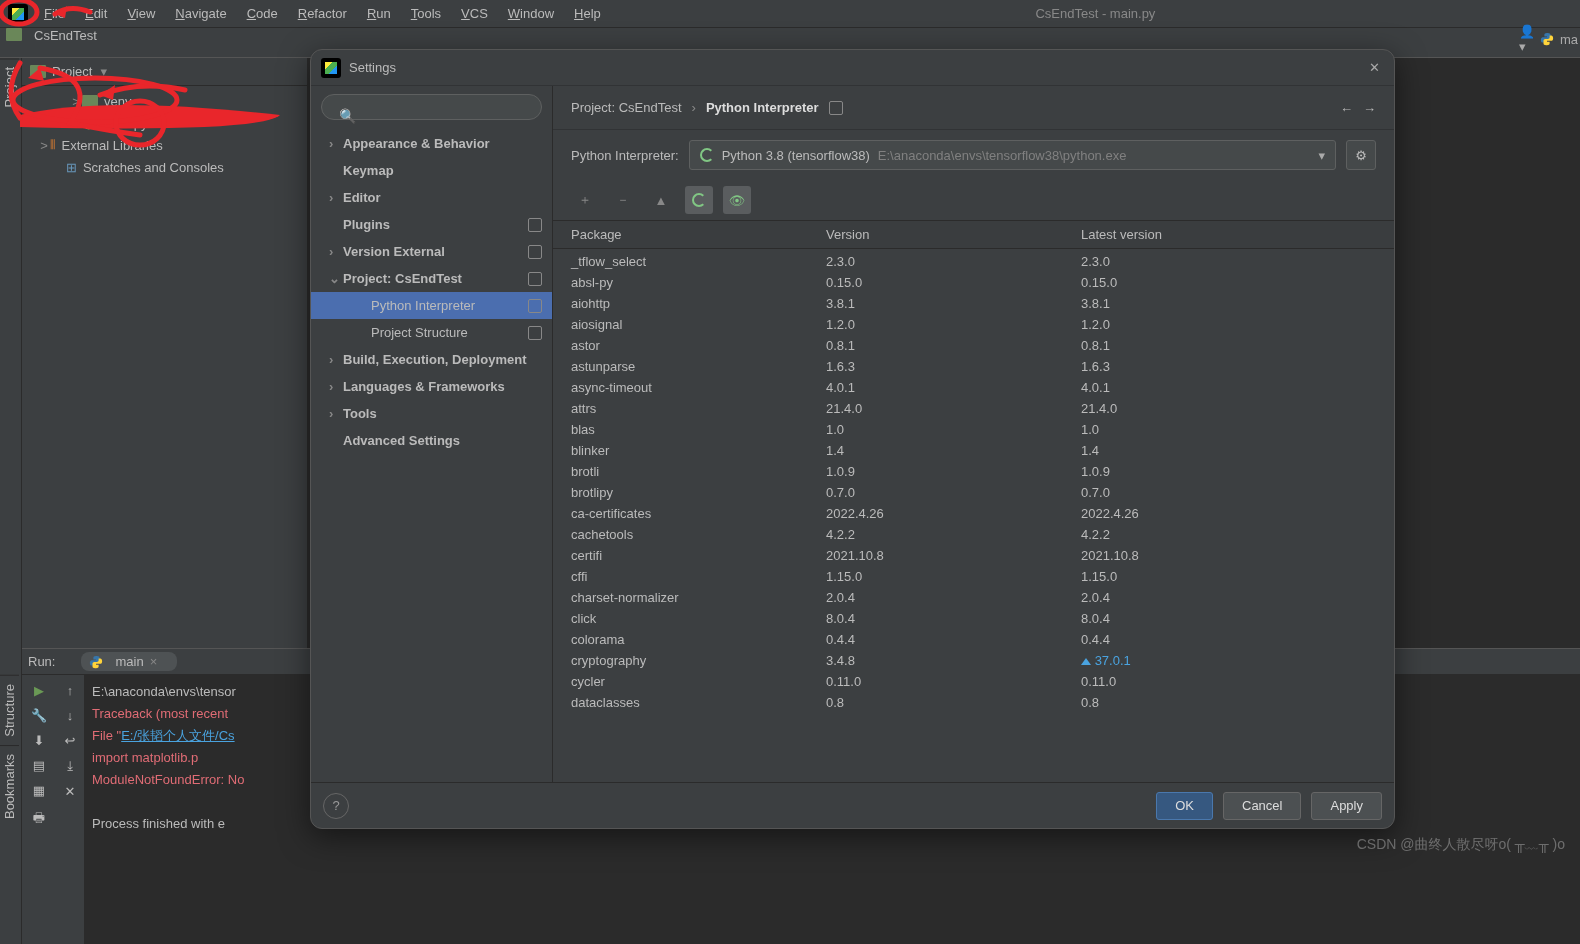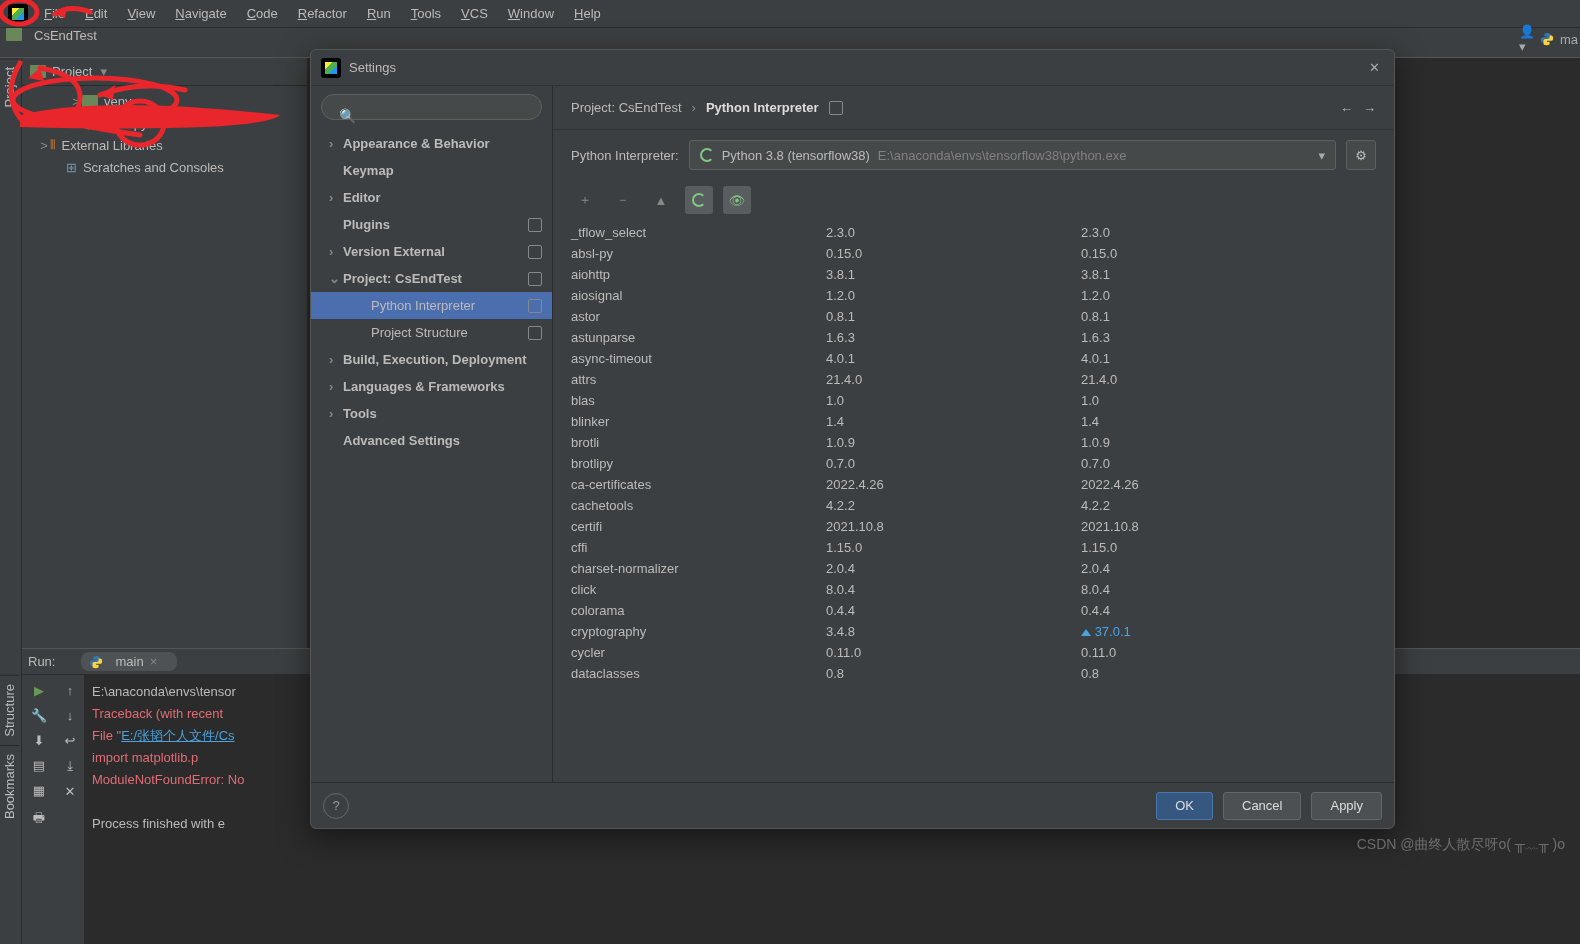--- a/index.html
+++ b/index.html
@@ -35,21 +35,21 @@
   .runwin{position:absolute;left:22px;top:648px;right:0;bottom:0;background:#2b2b2b;border-top:1px solid #555;display:flex;flex-direction:column}
   .runwin .rheader{height:26px;background:#3c3f41;display:flex;align-items:center;padding:0 6px;border-bottom:1px solid #2b2b2b}
   .runwin .rheader .tab{background:#4e5254;padding:2px 20px 2px 8px;border-radius:8px;display:flex;align-items:center;gap:6px}
   .runwin .body{flex:1;display:flex}
   .runwin .gutter{width:34px;background:#3c3f41;display:flex;flex-direction:column;align-items:center;gap:10px;padding-top:8px}
   .runwin .gutter2{width:28px;background:#3c3f41;display:flex;flex-direction:column;align-items:center;gap:10px;padding-top:8px}
   .runwin .console{flex:1;padding:6px 8px;font-family:Consolas,monospace;font-size:13px;line-height:22px;color:#bbb;overflow:hidden;white-space:nowrap}
   .runwin .console .red{color:#e06c75}
   .runwin .console .link{color:#4aa3df;text-decoration:underline}
   
-  .dlg{position:absolute;left:310px;top:49px;width:1085px;height:780px;background:#3c3f41;border:1px solid #555;box-shadow:0 8px 30px rgba(0,0,0,.5);display:flex;flex-direction:column;border-radius:6px}
+  .dlg{position:absolute;left:310px;top:49px;width:1085px;height:780px;background:#3c3f41;border:1px solid #555;box-shadow:0 8px 30px rgba(0,0,0,.5);display:flex;flex-direction:column;border-radius:12px}
   .dlg .titlebar{height:36px;display:flex;align-items:center;padding:0 10px;border-bottom:1px solid #313335}
   .dlg .titlebar .dlogo{width:20px;height:20px;background:#000;border-radius:3px;margin-right:8px;position:relative}
   .dlg .titlebar .dlogo::after{content:"";position:absolute;inset:4px;background:linear-gradient(135deg,#ffeb3b 0 33%,#4caf50 33% 66%,#2196f3 66% 100%)}
   .dlg .titlebar .close{margin-left:auto;color:#aaa;padding:4px}
   .dlg .main{flex:1;display:flex;min-height:0}
   .dlg .cats{width:242px;border-right:1px solid #2b2b2b;display:flex;flex-direction:column;background:#3c3f41}
   .dlg .search{margin:8px 10px 6px}
   .dlg .search input{width:100%;height:26px;background:#45494a;border:1px solid #5e6060;border-radius:14px;padding:0 10px 0 28px;color:#ccc;outline:none}
   .dlg .search{position:relative}
   .dlg .search .sicon{position:absolute;left:18px;top:14px;color:#888}
@@ -93,20 +93,21 @@
   .upg{color:#4aa3df}
   .tribtn{width:0;height:0;border-left:5px solid transparent;border-right:5px solid transparent;display:inline-block}
   .tup{border-bottom:7px solid #4aa3df}
 </style>
 </head>
 <body>
 
 <div class="menubar">
   <span class="logo"></span>
   <span id="menuitems"><a href="#"><u>F</u>ile</a><a href="#"><u>E</u>dit</a><a href="#"><u>V</u>iew</a><a href="#"><u>N</u>avigate</a><a href="#"><u>C</u>ode</a><a href="#"><u>R</u>efactor</a><a href="#"><u>R</u>un</a><a href="#"><u>T</u>ools</a><a href="#"><u>V</u>CS</a><a href="#"><u>W</u>indow</a><a href="#"><u>H</u>elp</a></span>
+  <span class="wintitle">CsEndTest - main.py</span>
 </div>
 
 <div class="toolbar">
   <span class="dirIcon"></span>
   <span class="projname">CsEndTest</span>
   <span class="spacer"></span>
   <span class="tbicon">👤▾</span>
   <span class="tbicon"><span class="pyFileIcon"><svg viewBox="0 0 16 16">
           <path fill="#3776ab" d="M8 1c-2 0-3 1-3 2v2h3v1H3c-1 0-2 1-2 3s1 3 2 3h2v-2c0-1 1-2 2-2h3c1 0 2-1 2-2V3c0-1-1-2-3-2z"></path>
           <path fill="#ffd43b" d="M8 15c2 0 3-1 3-2v-2H8v-1h5c1 0 2-1 2-3s-1-3-2-3h-2v2c0 1-1 2-2 2H6c-1 0-2 1-2 2v3c0 1 1 2 3 2z"></path>
@@ -188,21 +189,21 @@
     </div>
     <div class="gutter2">
       <span>↑</span>
       <span>↓</span>
       <span>↩</span>
       <span>⤓</span>
       <span>✕</span>
     </div>
     <div class="console" id="console">
         <div>E:\anaconda\envs\tensor</div>
-        <div><span class="red">Traceback (with recent</span></div>
+        <div><span class="red">Traceback (most recent</span></div>
         <div><span class="red">  File "</span><span class="link">E:/张韬个人文件/Cs</span></div>
         <div><span class="red">    import matplotlib.p</span></div>
         <div><span class="red">ModuleNotFoundError: No</span></div>
         <div>&nbsp;</div>
         <div>Process finished with e</div>
       </div>
   </div>
 </div>
 
 <div class="dlg">
@@ -297,20 +298,25 @@
           </div>
       </div>
       <div class="pkgtools">
         <span class="btn">＋</span>
         <span class="btn">－</span>
         <span class="btn">▲</span>
         <span class="btn act">
             <span class="spinner"></span>
           </span>
         <span class="btn act">👁</span>
+      </div>
+      <div class="tblhead">
+        <div class="colPkg">Package</div>
+        <div class="colVer">Version</div>
+        <div class="colLat">Latest version</div>
       </div>
       <div class="tbody" id="pkgs">
           <div class="trow">
             <div class="colPkg">_tflow_select</div>
             <div class="colVer">2.3.0</div>
             <div class="colLat">2.3.0</div>
           </div>
           <div class="trow">
             <div class="colPkg">absl-py</div>
             <div class="colVer">0.15.0</div>

